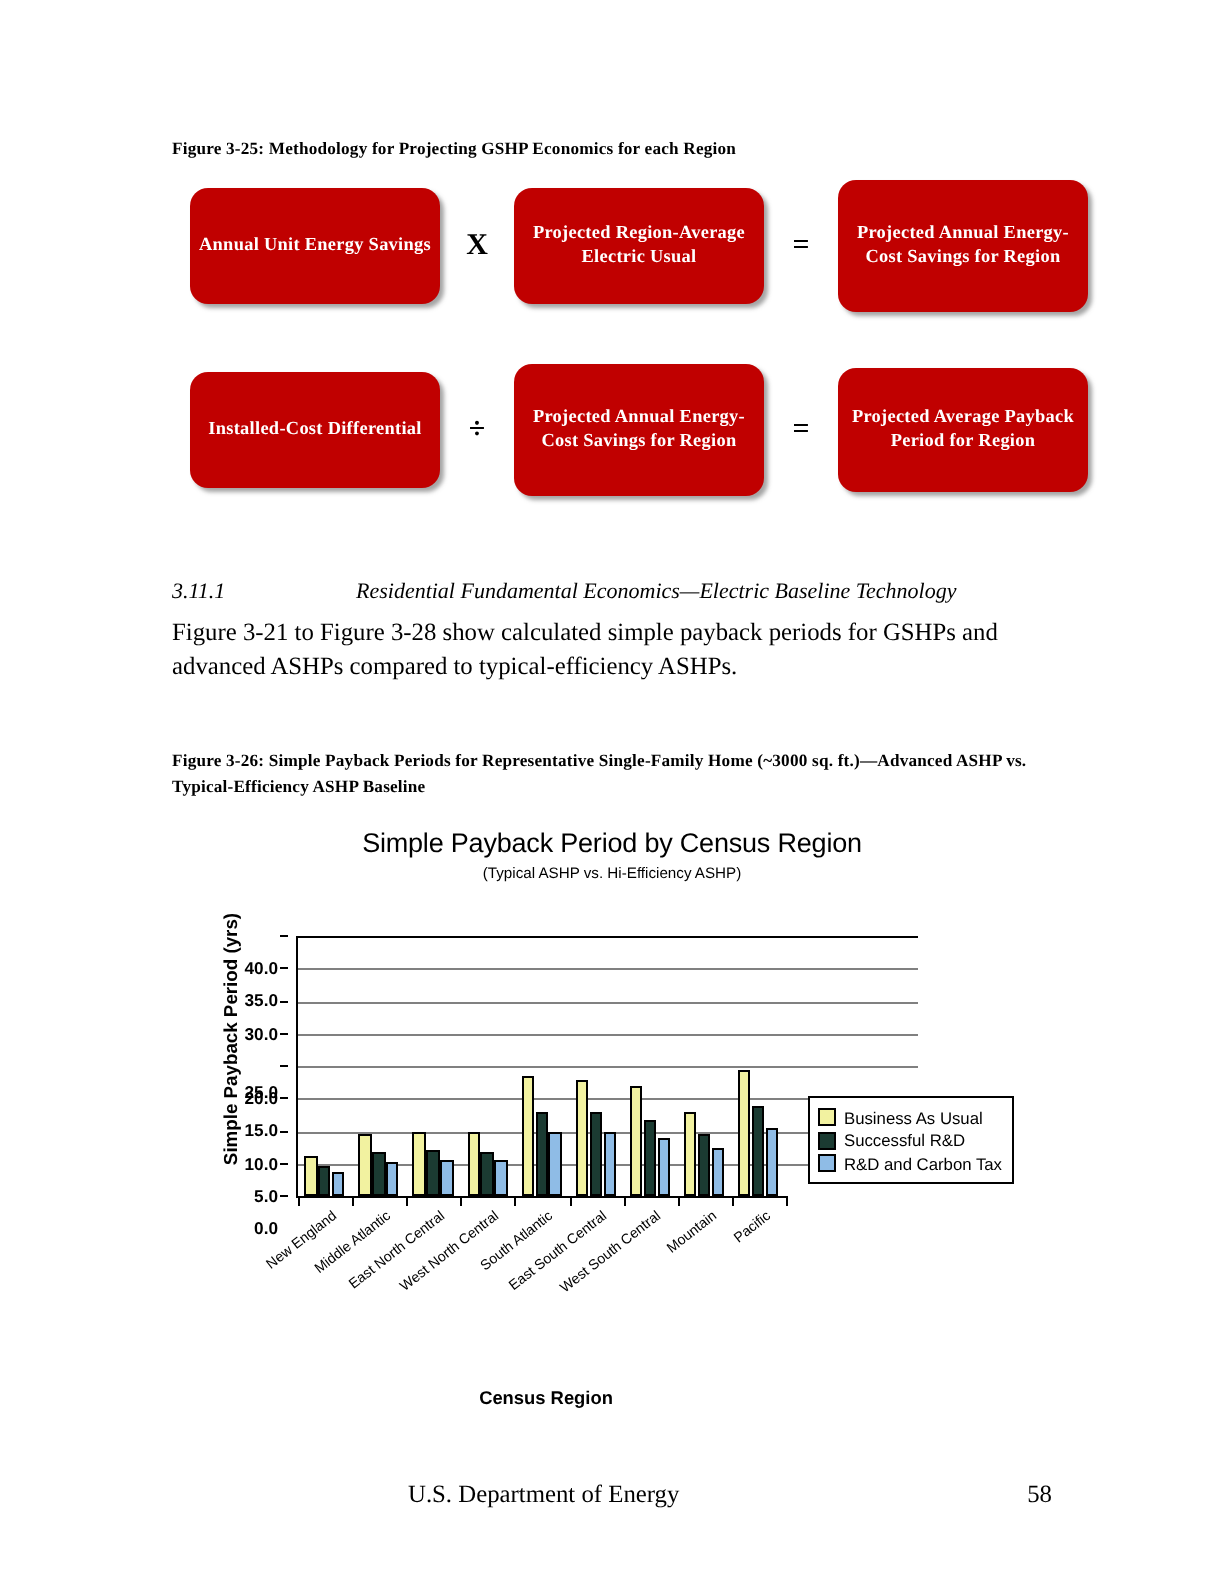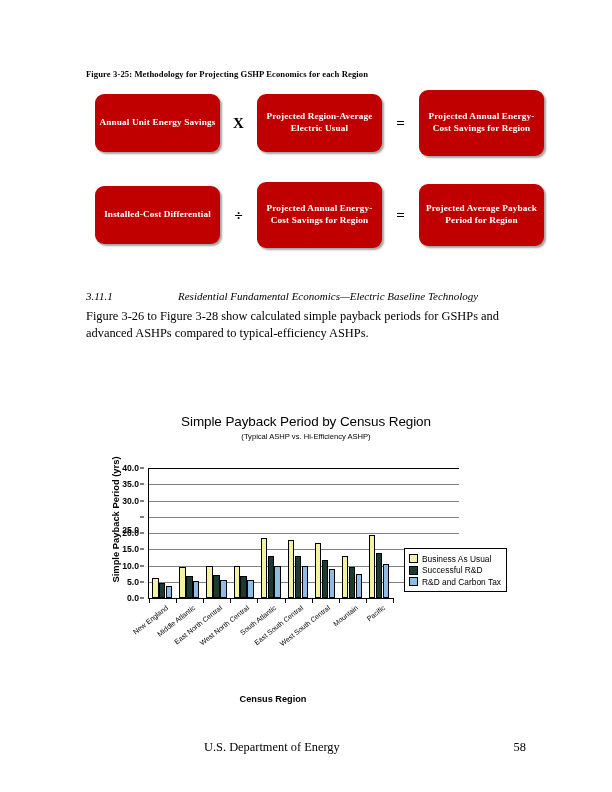--- a/index.html
+++ b/index.html
@@ -142,20 +142,21 @@
   #ytick-labels { position:absolute; left:0; top:14px; width:58px; height:130px; }
   .ytick {
     position:absolute;
     right:5px;
     transform:translateY(-50%);
     font-family:"Liberation Sans", sans-serif;
     font-size:8.6px;
     font-weight:bold;
     text-align:left;
     white-space:nowrap;
+    margin-top:16px;
   }
   .ytick-mark {
     position:absolute;
     right:0px; width:4px; height:0;
     border-top:1.1px solid #000;
     transform:translateY(-50%);
   }
 
   #bars { position:absolute; inset:0; }
   .group { position:absolute; bottom:0; display:flex; align-items:flex-end; }
@@ -235,22 +236,23 @@
     <div class="flow-box box-r2b">Projected Annual Energy-Cost Savings for Region</div>
     <div class="op">=</div>
     <div class="flow-box box-r2c">Projected Average Payback Period for Region</div>
   </div>
 
   <div class="sec-head">
     <span class="sec-num">3.11.1</span>
     <span>Residential Fundamental Economics—Electric Baseline Technology</span>
   </div>
 
-  <div class="body-p">Figure 3-26 to Figure 3-28 show calculated simple payback periods for GSHPs and advanced ASHPs compared to typical-efficiency ASHPs.</div>
-
+  <div class="body-p">Figure 3-21 to Figure 3-28 show calculated simple payback periods for GSHPs and advanced ASHPs compared to typical-efficiency ASHPs.</div>
+
+  <div class="fig-caption" id="cap-326">Figure 3-26: Simple Payback Periods for Representative Single-Family Home (~3000 sq. ft.)—Advanced ASHP vs. Typical-Efficiency ASHP Baseline</div>
 
   <div id="chart-figure">
     <div id="chart-title">Simple Payback Period by Census Region</div>
     <div id="chart-subtitle">(Typical ASHP vs. Hi-Efficiency ASHP)</div>
 
     <div id="plot-wrap">
       <div id="y-axis-title">Simple Payback Period (yrs)</div>
       <div id="ytick-labels">
           <div class="ytick" style="top: 130px;">0.0</div>
           <div class="ytick-mark" style="top: 130px;"></div>

